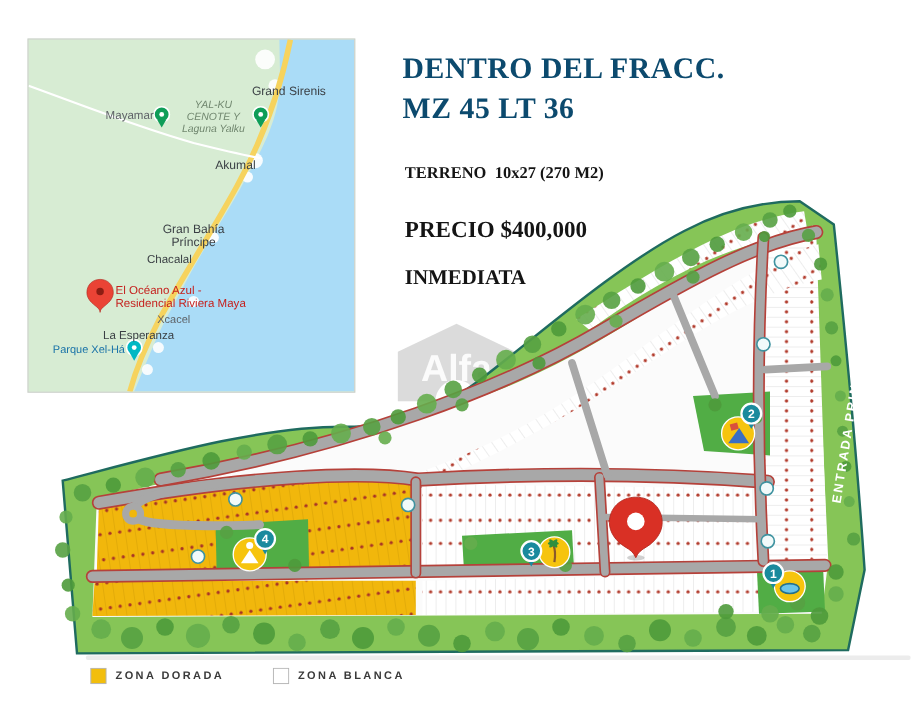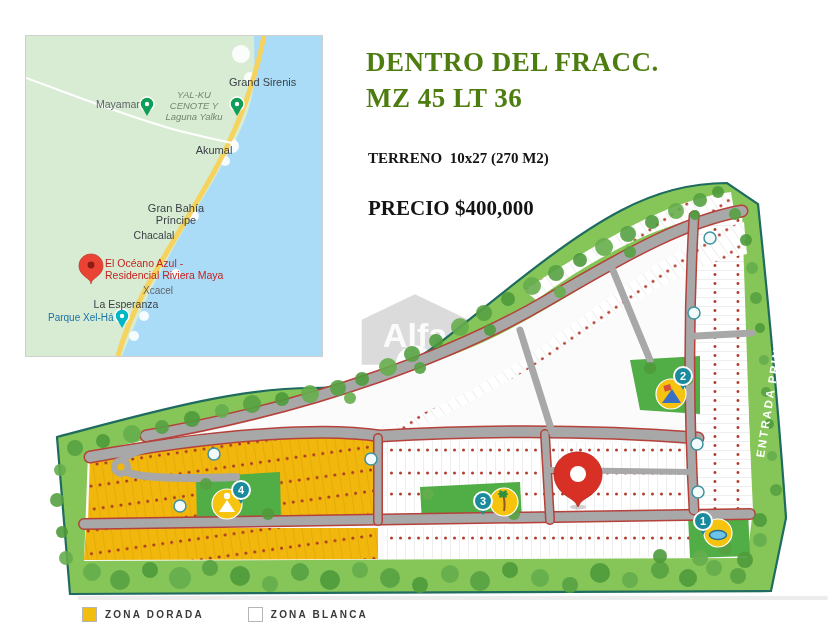--- a/index.html
+++ b/index.html
@@ -3,21 +3,21 @@
 <meta charset="utf-8">
 <style>
   html,body{margin:0;padding:0;background:#ffffff;}
   body{width:828px;height:637px;position:relative;overflow:hidden;
        font-family:"Liberation Sans",sans-serif;}
   .abs{position:absolute;}
 
   
   .title{left:366px;top:44px;width:380px;
          font-family:"Liberation Serif",serif;font-weight:bold;
-         font-size:27px;line-height:36px;color:#4d7c0f;letter-spacing:.5px;}
+         font-size:27px;line-height:36px;color:#0c4a6e;letter-spacing:.5px;}
   .info{font-family:"Liberation Serif",serif;font-weight:bold;color:#141414;}
   .terreno{left:368px;top:150px;font-size:15px;}
   .precio{left:368px;top:196px;font-size:21px;}
   .escrit{left:368px;top:240px;font-size:19px;line-height:25px;}
 
   
   .inset{left:25px;top:35px;width:296px;height:320px;border:1px solid #cfcfcf;background:#d7ecd3;}
 
   
   .wm{left:350px;top:290px;width:130px;height:80px;opacity:.85;}
@@ -36,20 +36,21 @@
 </head>
 <body>
 
 <div class="abs title">
   <div>DENTRO DEL FRACC.</div>
   <div>MZ 45 LT 36</div>
 </div>
 <div class="abs info terreno">TERRENO&nbsp; 10x27 (270 M2)</div>
 <div class="abs info precio">PRECIO $400,000</div>
 <div class="abs info escrit">
+  <div>INMEDIATA</div>
 </div>
 
 <svg class="abs inset" viewBox="0 0 296 320">
   <rect x="0" y="0" width="296" height="320" fill="#d7ecd3"></rect>
   <path d="M 228,0 L 296,0 L 296,320 L 96,320 C 108,292 116,270 127,250 C 139,228 148,210 160,190
            C 172,170 186,148 197,127 C 209,106 221,84 226,60 C 230,40 228,20 228,0 Z" fill="#aadcf7"></path>
   <g fill="#ffffff" opacity="0.9">
     <circle cx="215" cy="18" r="9"></circle>
       <circle cx="224" cy="42" r="6"></circle>
     <circle cx="206" cy="110" r="7"></circle>

